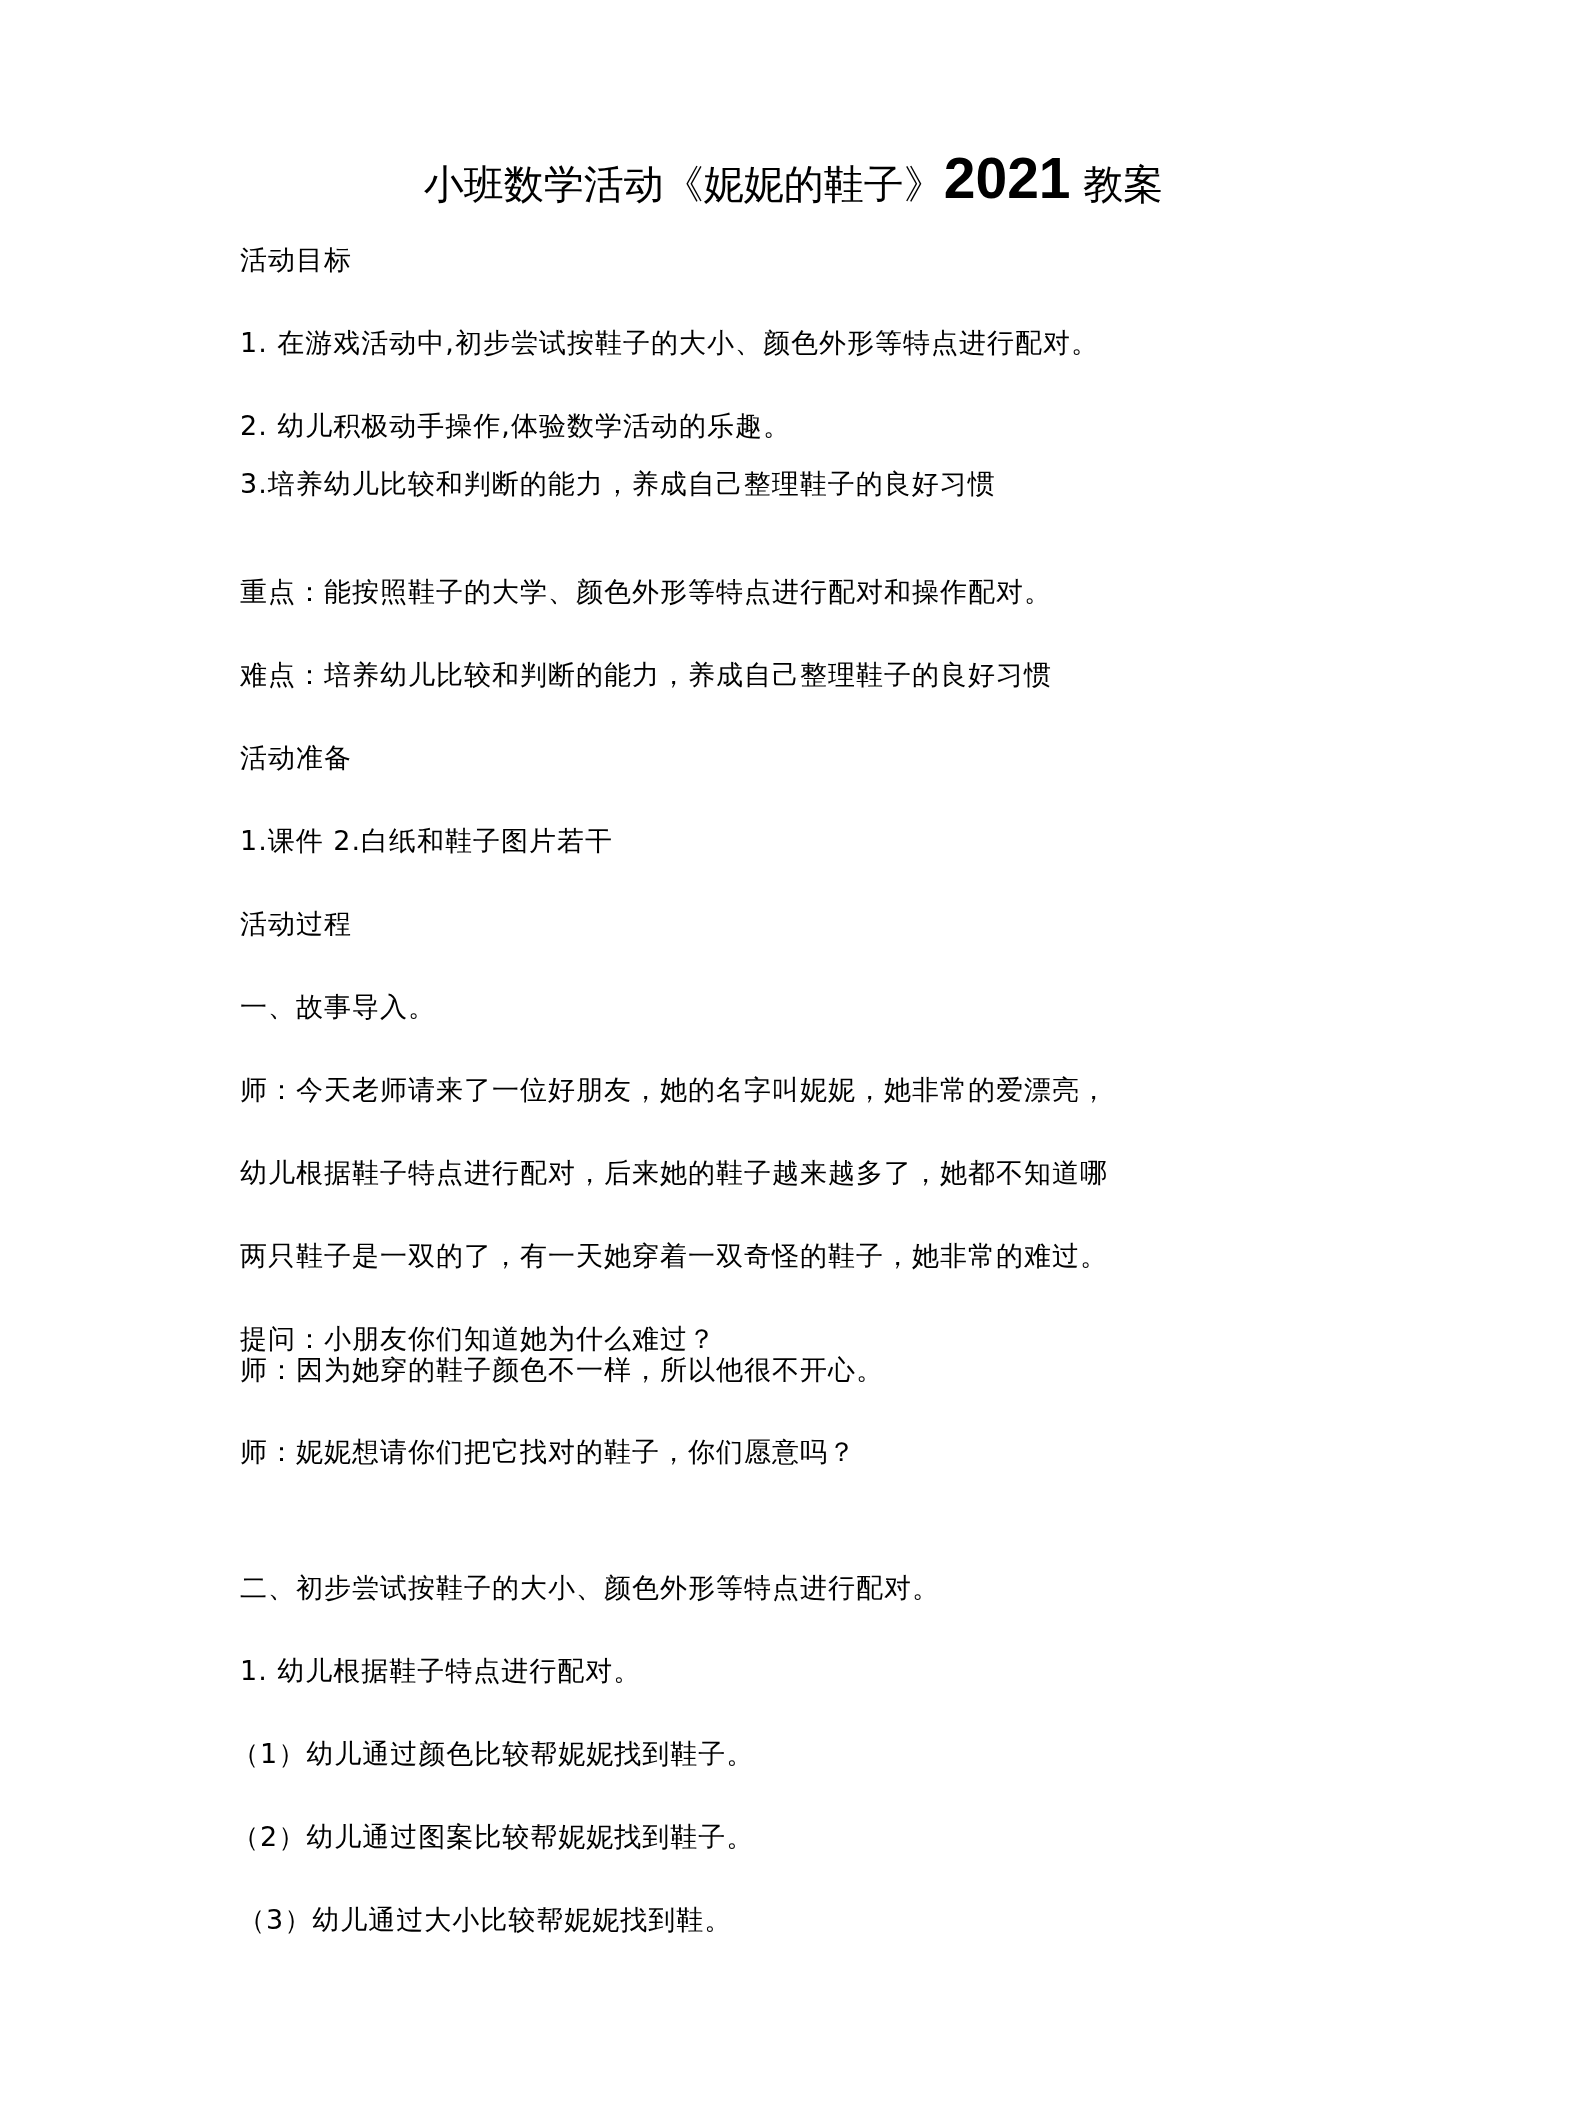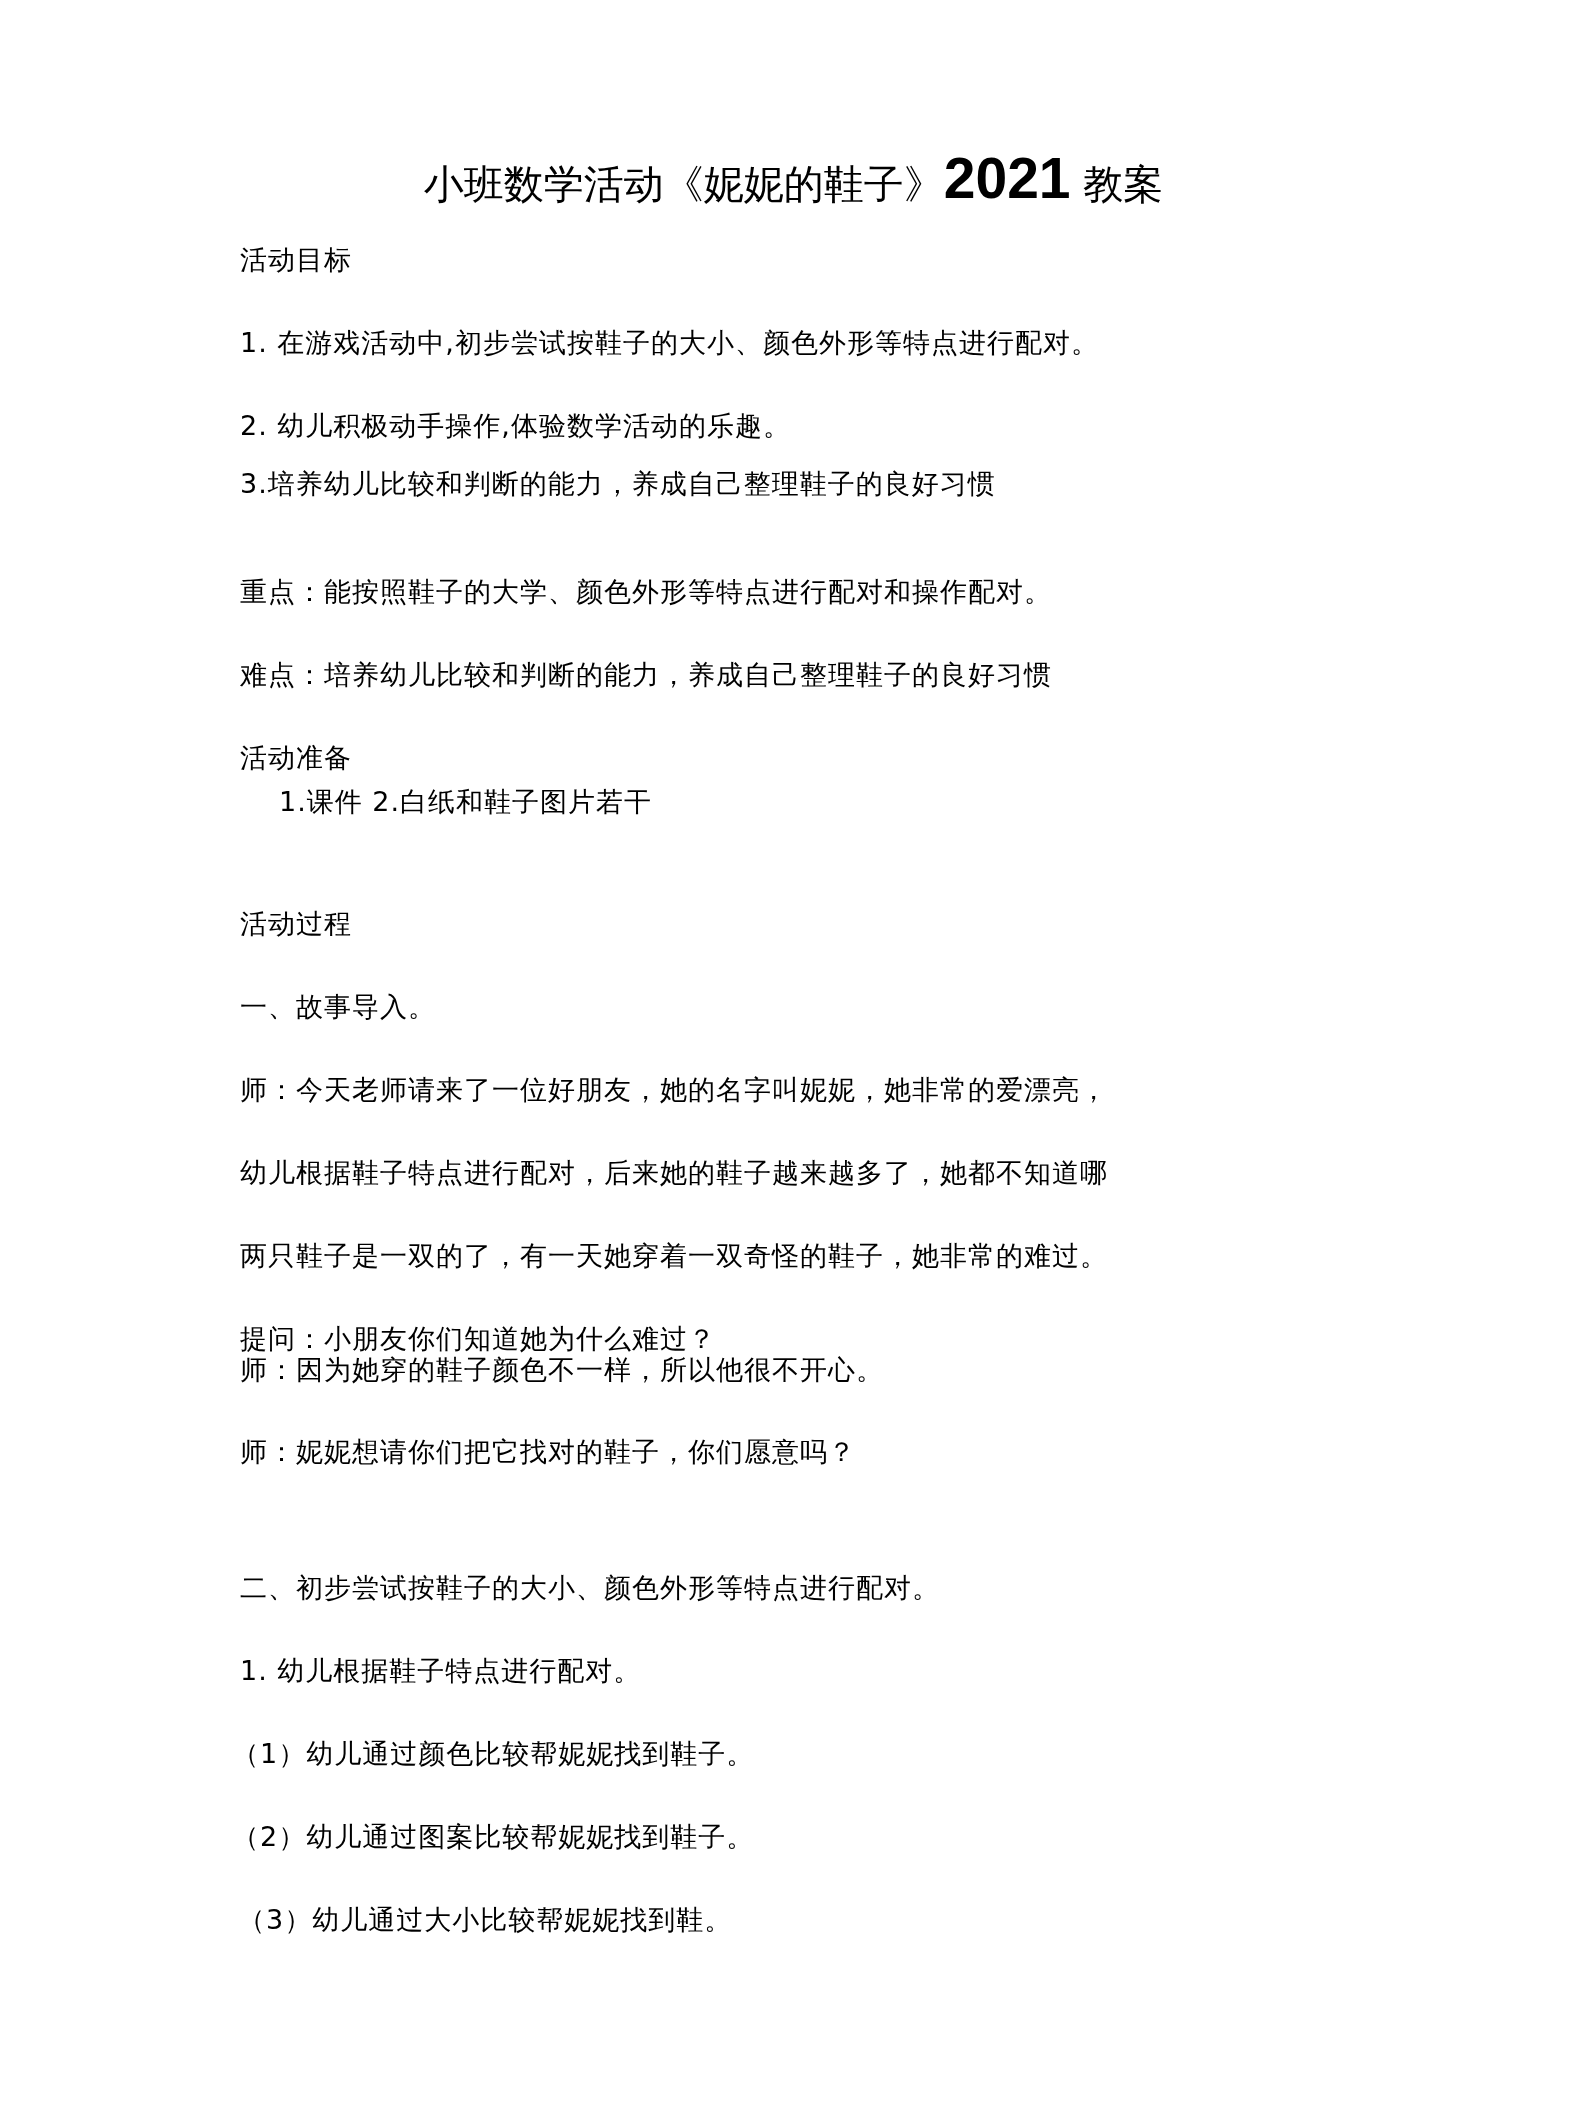--- a/index.html
+++ b/index.html
@@ -60,21 +60,21 @@
   <h1 class="title"><span>小班数学活动《妮妮的鞋子》</span><span class="year">2021</span><span> 教案</span></h1>
 
   <div id="lines">
       <p class="line" style="top: 238px;">活动目标</p>
       <p class="line" style="top: 321px; text-align: center;">1. 在游戏活动中,初步尝试按鞋子的大小、颜色外形等特点进行配对。</p>
       <p class="line" style="top: 404px;">2. 幼儿积极动手操作,体验数学活动的乐趣。</p>
       <p class="line" style="top: 462px;">3.培养幼儿比较和判断的能力，养成自己整理鞋子的良好习惯</p>
       <p class="line" style="top: 570px;">重点：能按照鞋子的大学、颜色外形等特点进行配对和操作配对。</p>
       <p class="line" style="top: 653px;">难点：培养幼儿比较和判断的能力，养成自己整理鞋子的良好习惯</p>
       <p class="line" style="top: 736px;">活动准备</p>
-      <p class="line" style="top: 780px; margin-left: 39px;">1.课件    2.白纸和鞋子图片若干</p>
+      <p class="line" style="top: 819px;">1.课件    2.白纸和鞋子图片若干</p>
       <p class="line" style="top: 902px;">活动过程</p>
       <p class="line" style="top: 985px;">一、故事导入。</p>
       <p class="line" style="top: 1068px; text-align: center;">师：今天老师请来了一位好朋友，她的名字叫妮妮，她非常的爱漂亮，</p>
       <p class="line" style="top: 1151px;">幼儿根据鞋子特点进行配对，后来她的鞋子越来越多了，她都不知道哪</p>
       <p class="line" style="top: 1234px;">两只鞋子是一双的了，有一天她穿着一双奇怪的鞋子，她非常的难过。</p>
       <p class="line" style="top: 1317px;">提问：小朋友你们知道她为什么难过？</p>
       <p class="line" style="top: 1348px;">师：因为她穿的鞋子颜色不一样，所以他很不开心。</p>
       <p class="line" style="top: 1430px; text-align: right;">师：妮妮想请你们把它找对的鞋子，你们愿意吗？</p>
       <p class="line" style="top: 1566px;">二、初步尝试按鞋子的大小、颜色外形等特点进行配对。</p>
       <p class="line" style="top: 1649px;">1. 幼儿根据鞋子特点进行配对。</p>

